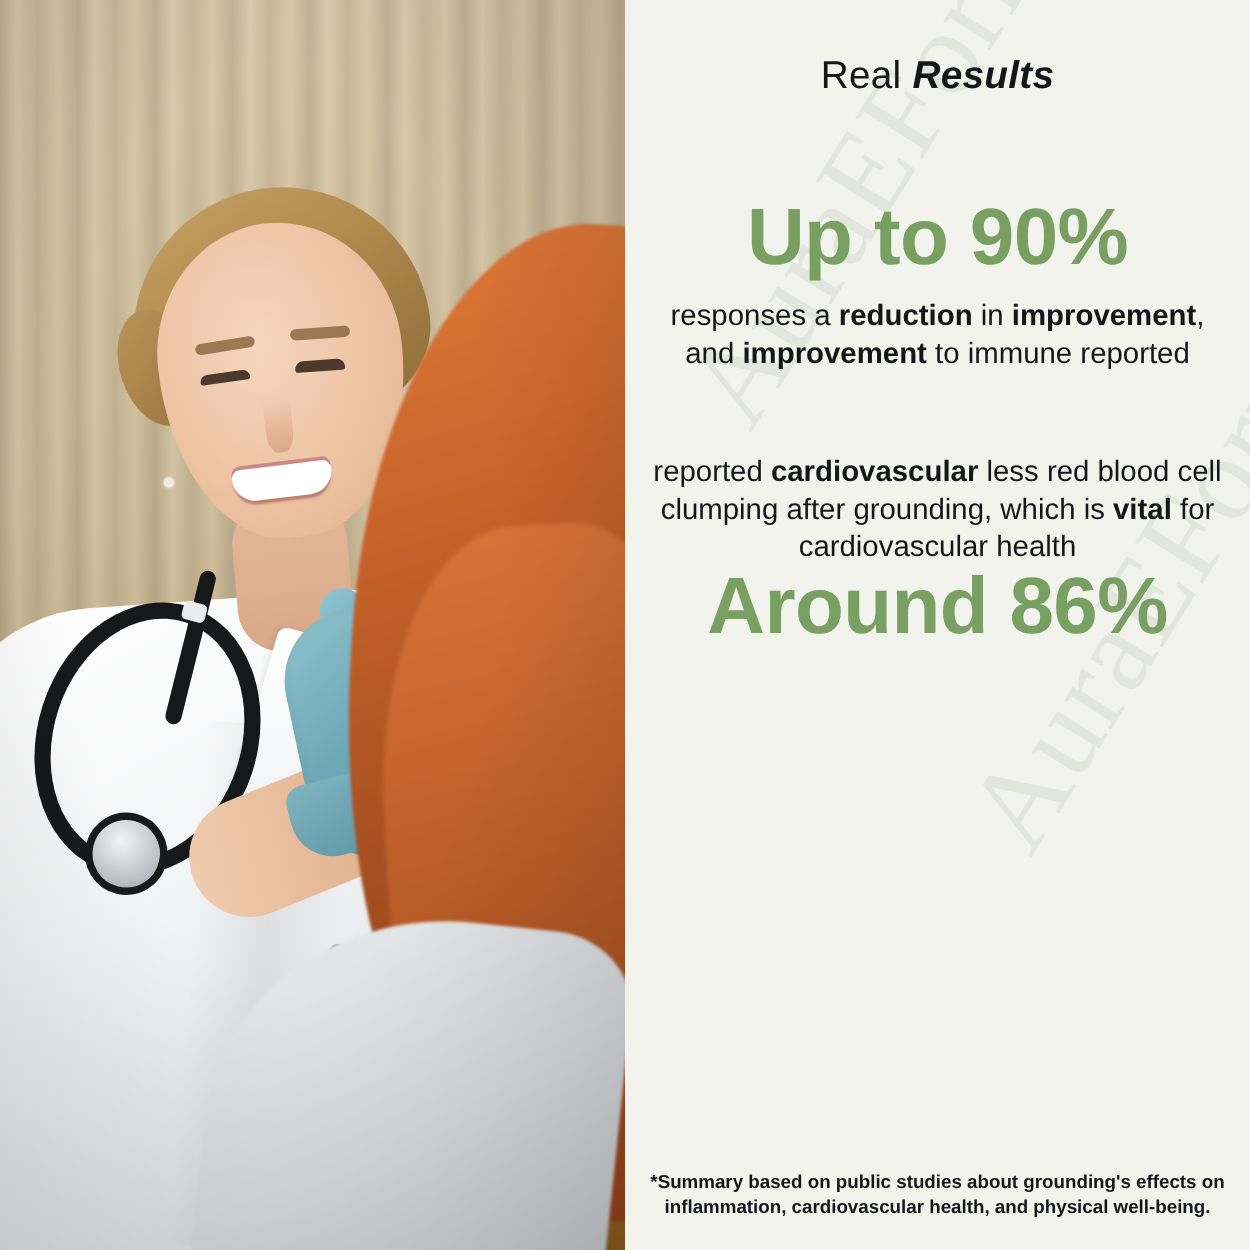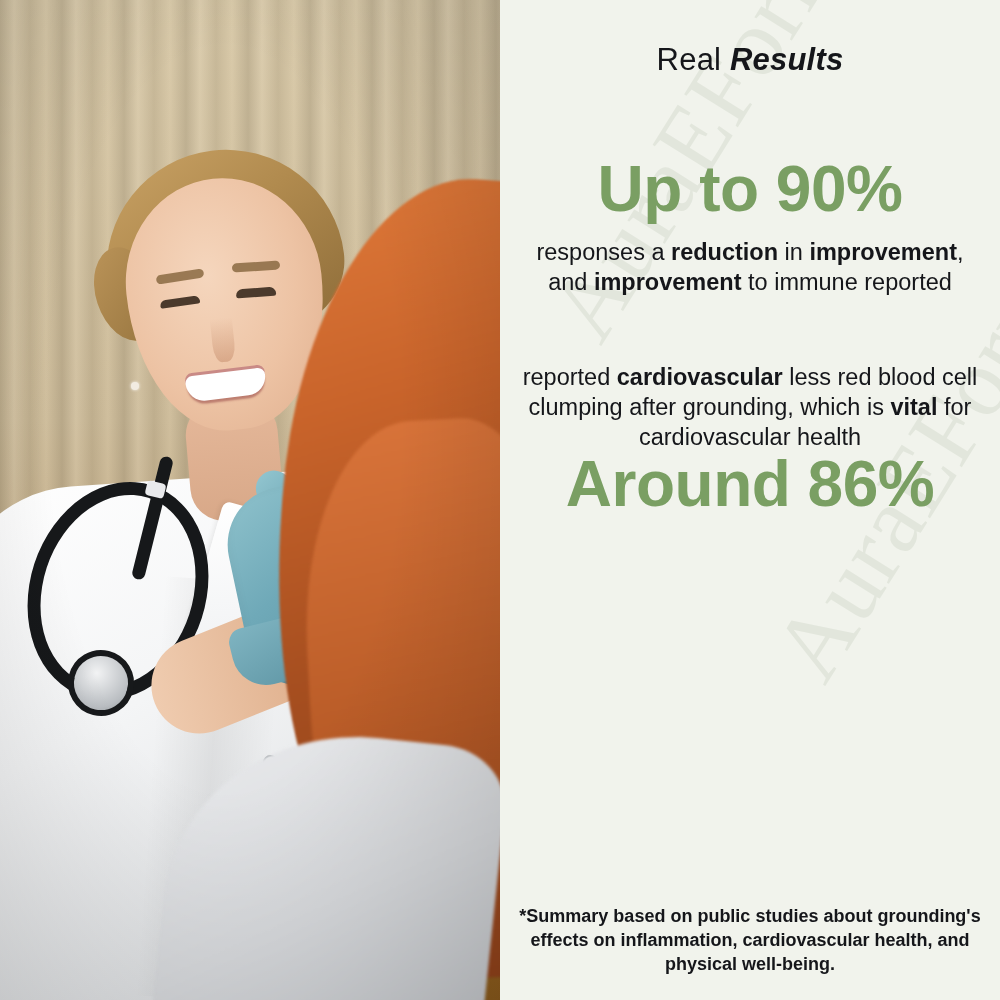--- a/index.html
+++ b/index.html
@@ -399,21 +399,21 @@
     padding: 0 6px;
   }
   .stat-body b { font-weight: bold; }
 
   .footnote {
     position: absolute;
     left: 18px;
     right: 18px;
     bottom: 24px;
     text-align: center;
-    font-size: 18px;
+    font-size: 15px;
     font-weight: bold;
     line-height: 1.34;
     color: #15161a;
     z-index: 2;
   }
 </style>
 </head>
 <body>
 
 <div class="poster">

